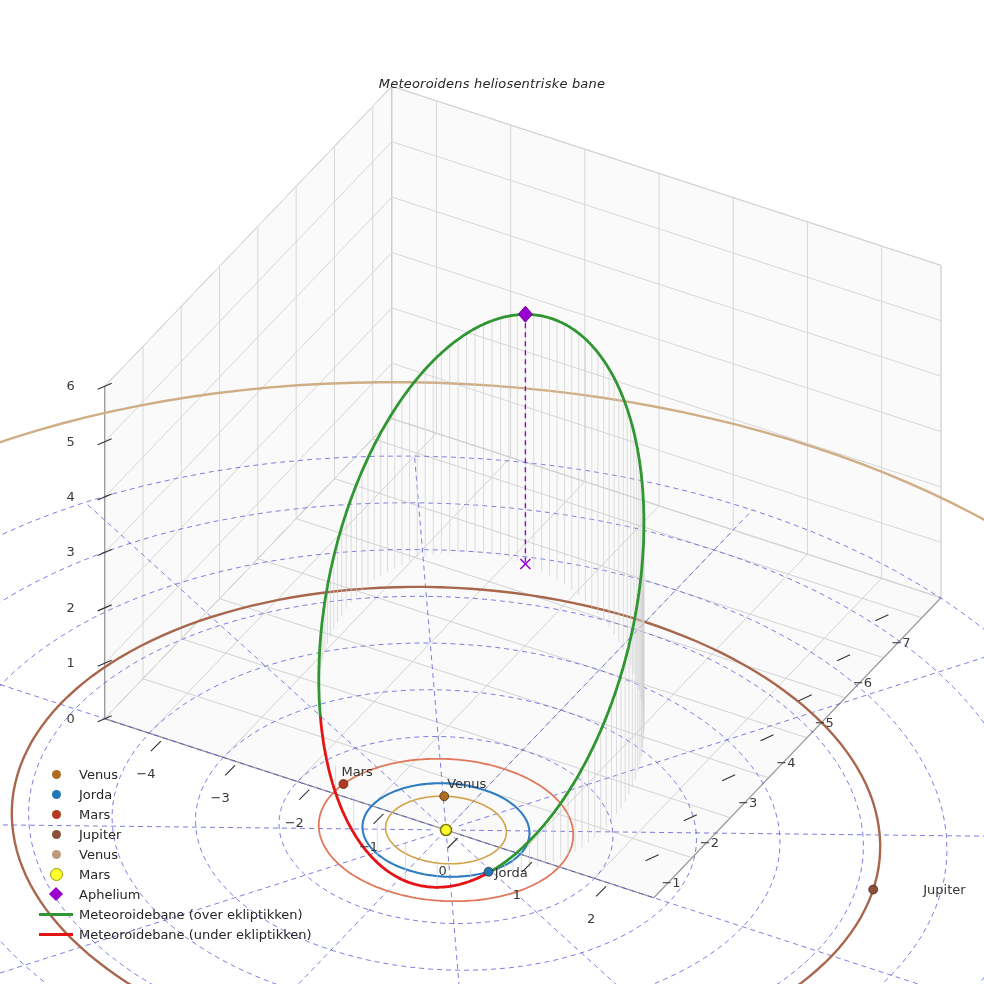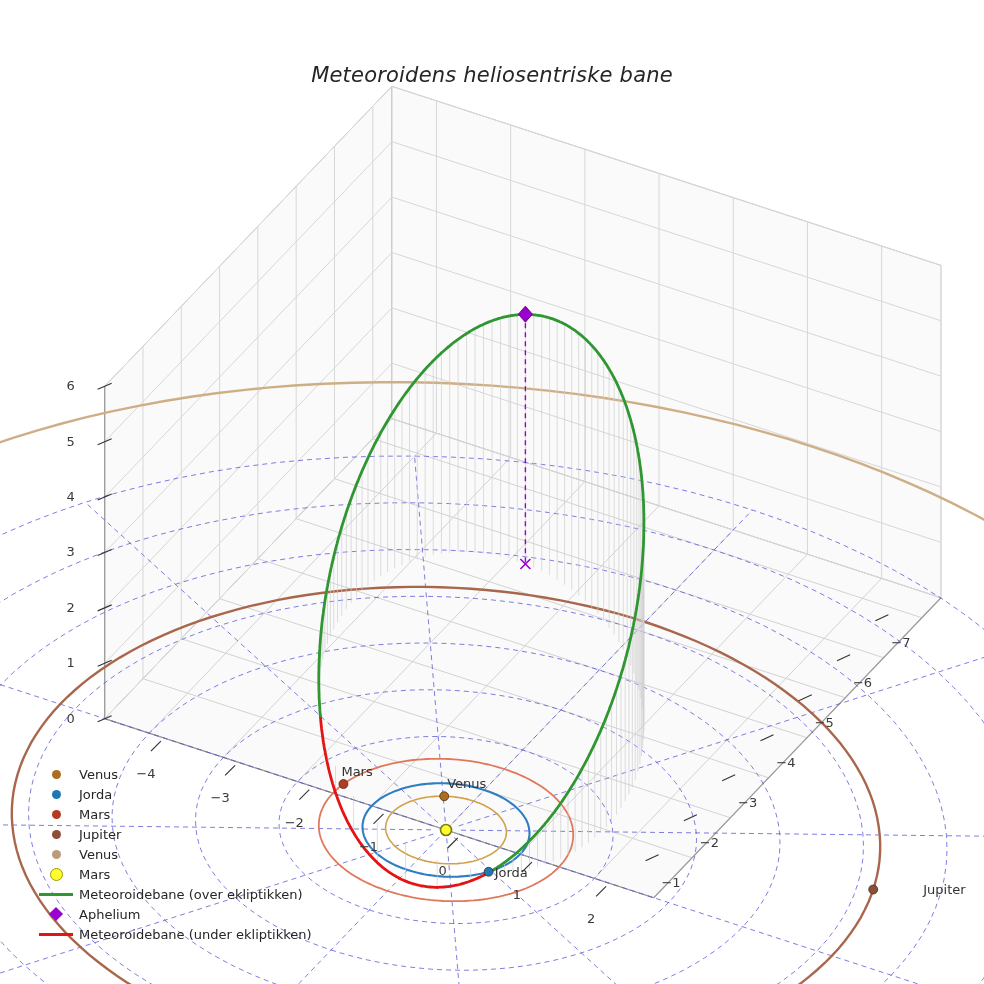--- a/index.html
+++ b/index.html
@@ -1,20 +1,20 @@
 <!DOCTYPE html>
 <html><head>
 <meta charset="utf-8">
 <style>
   html,body{margin:0;padding:0;background:#ffffff;width:984px;height:984px;overflow:hidden;
             font-family:"DejaVu Sans","Liberation Sans",sans-serif;}
   #stage{position:relative;width:984px;height:984px;background:#ffffff;}
   #plot-svg{position:absolute;left:0;top:0;}
-  #chart-title{position:absolute;left:0;right:0;top:63px;text-align:center;
-               font-size:21px;font-style:italic;color:#262626;letter-spacing:.2px;}
+  #chart-title{position:absolute;left:0;right:0;top:76px;text-align:center;
+               font-size:13px;font-style:italic;color:#262626;letter-spacing:.2px;}
   #legend{position:absolute;left:36px;top:764px;}
   .lg-row{display:flex;align-items:center;height:20px;}
   .lg-marker{width:40px;display:flex;justify-content:center;align-items:center;flex:0 0 40px;}
   .lg-label{font-size:13px;color:#262626;white-space:nowrap;padding-left:3px;}
   .mk-dot{width:9px;height:9px;border-radius:50%;}
   .mk-big{width:13px;height:13px;border-radius:50%;border:1.5px solid #9c9c00;box-sizing:border-box;}
   .mk-diamond{width:10px;height:10px;transform:rotate(45deg);}
   .mk-line{width:34px;height:0;border-top:3px solid;}
   text{font-family:"DejaVu Sans","Liberation Sans",sans-serif;}
 </style>
@@ -310,29 +310,29 @@
         <span class="lg-label">Venus</span>
       </div>
       <div class="lg-row">
         <span class="lg-marker">
           <span class="mk-big" style="background: rgb(255, 255, 46); border-color: rgb(156, 156, 0);"></span>
         </span>
         <span class="lg-label">Mars</span>
       </div>
       <div class="lg-row">
         <span class="lg-marker">
+          <span class="mk-diamond" style="background: rgb(154, 0, 208);"></span>
+        </span>
+        <span class="lg-label">Aphelium</span>
+      </div>
+      <div class="lg-row">
+        <span class="lg-marker">
           <span class="mk-line" style="border-top-color: rgb(47, 150, 50);"></span>
         </span>
         <span class="lg-label">Meteoroidebane (over ekliptikken)</span>
-      </div>
-      <div class="lg-row">
-        <span class="lg-marker">
-          <span class="mk-diamond" style="background: rgb(154, 0, 208);"></span>
-        </span>
-        <span class="lg-label">Aphelium</span>
       </div>
       <div class="lg-row">
         <span class="lg-marker">
           <span class="mk-line" style="border-top-color: rgb(229, 20, 20);"></span>
         </span>
         <span class="lg-label">Meteoroidebane (under ekliptikken)</span>
       </div>
     </div>
 </div>
 

